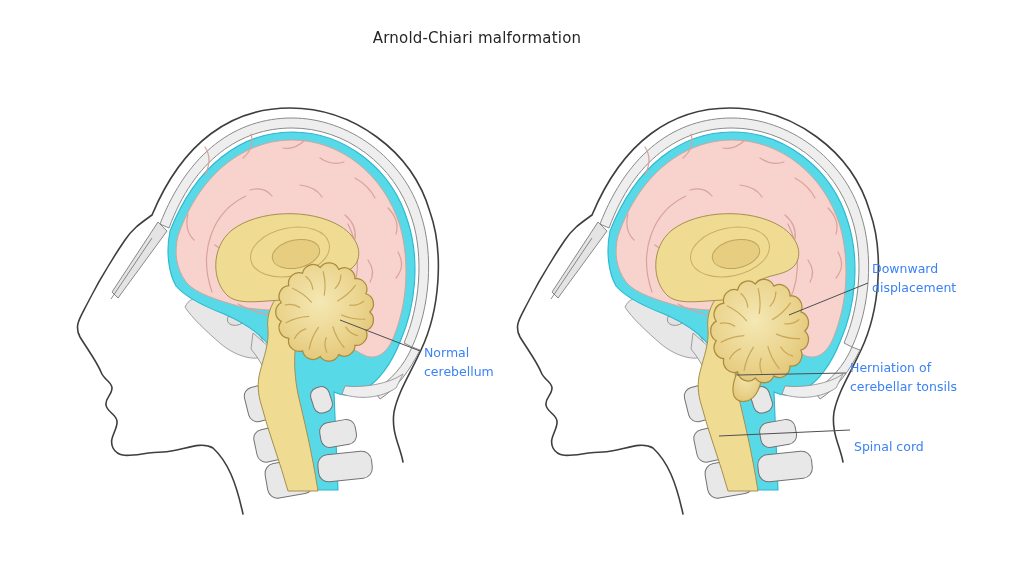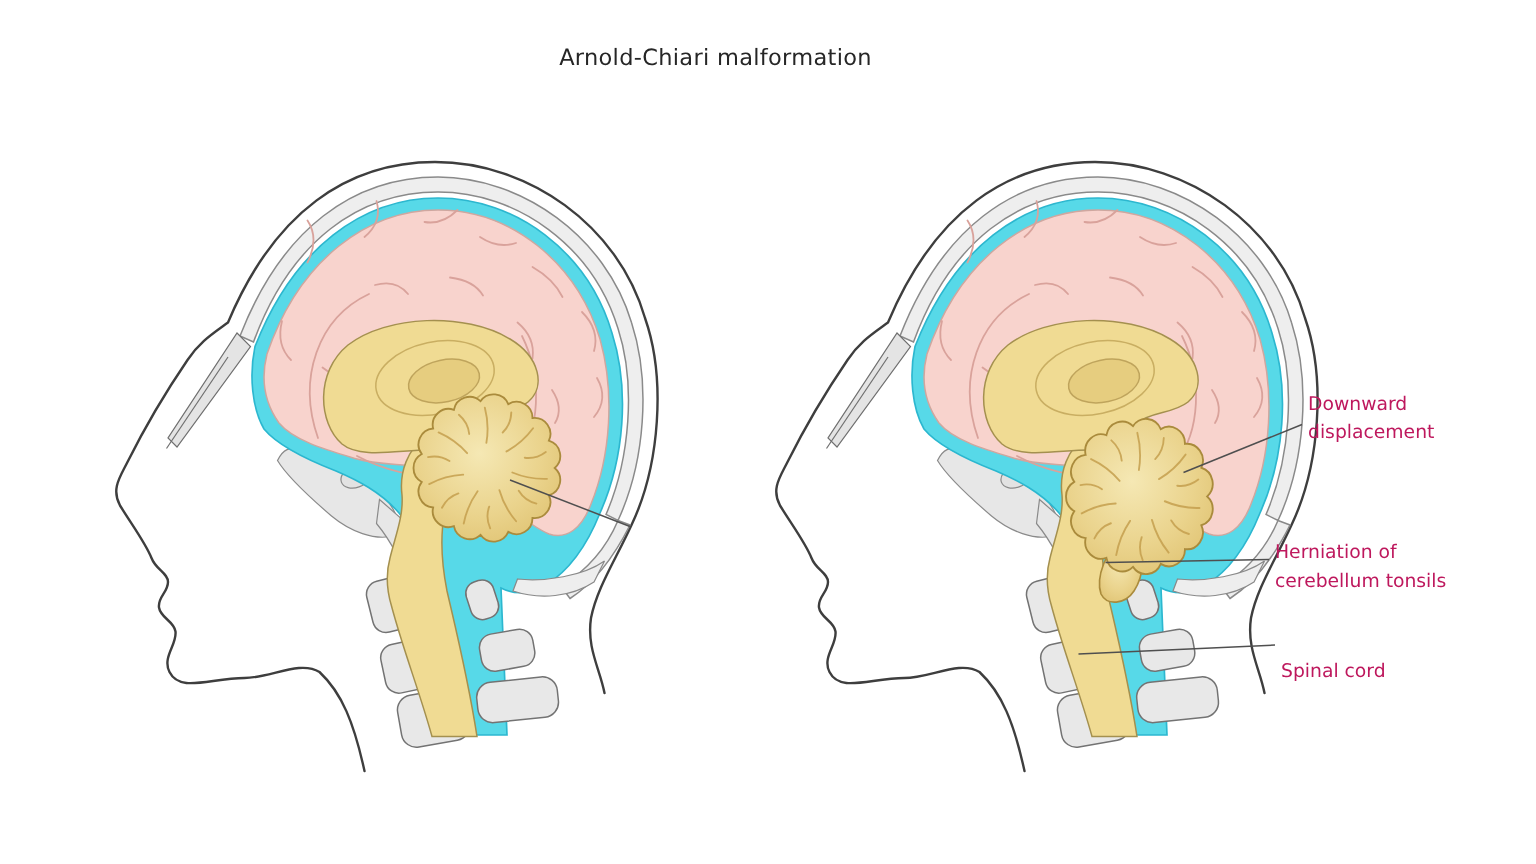--- a/index.html
+++ b/index.html
@@ -1,20 +1,20 @@
 <!DOCTYPE html>
 <html style="--brain_pink: #f8d3cd; --gyri_line: #d9a29b; --csf_cyan: #57d9e8; --csf_edge: #2cb7cf; --tissue_yellow: #f0db93; --tissue_edge: #a4904f; --cerebellum_mid: #e9d28b; --cerebellum_edge: #aa8b3c; --bone_gray: #eeeeee; --bone_edge: #8a8a8a; --vertebra_gray: #e8e8e8; --vertebra_edge: #737373; --outline_dark: #3e3e3e; --leader_line: #4f4f4f; --label_text: #1b1b1b;"><head>
 <meta charset="utf-8">
 <style>
   html,body{margin:0;padding:0;background:#ffffff;}
   .stage{position:relative;width:1024px;height:576px;background:#fff;overflow:hidden;
          font-family:"DejaVu Sans","Liberation Sans",sans-serif;}
   .title{position:absolute;top:29px;left:0;width:954px;text-align:center;
          font-size:15px;color:#262626;letter-spacing:.2px;}
-  .lbl{position:absolute;font-size:12.5px;line-height:1.5;color:#be185d;}
+  .lbl{position:absolute;font-size:12.5px;line-height:1.5;color:#3b82f6;}
   .lbl.nowrap{white-space:nowrap;margin-top:15px;}
   #lbl-normal{left:424px;top:344px;width:86px;}
   #lbl-downward{left:872px;top:260px;width:112px;}
   #lbl-herniation{left:850px;top:359px;width:130px;}
   #lbl-spinal{left:854px;top:423px;}
   svg{position:absolute;left:0;top:0;}
 </style>
 </head>
 <body>
 
@@ -128,17 +128,18 @@
   <g stroke="#4f4f4f" stroke-width="1">
     <line x1="340" y1="320" x2="420" y2="351"></line>
     <line x1="789" y1="315" x2="868" y2="283"></line>
     <line x1="737" y1="375" x2="846" y2="373"></line>
     <line x1="719" y1="436" x2="850" y2="430"></line>
   </g>
 </svg>
 
 <div class="title">Arnold-Chiari malformation</div>
 
+<div class="lbl" id="lbl-normal">Normal cerebellum</div>
 <div class="lbl" id="lbl-downward">Downward displacement</div>
-<div class="lbl" id="lbl-herniation">Herniation of cerebellum tonsils</div>
+<div class="lbl" id="lbl-herniation">Herniation of cerebellar tonsils</div>
 <div class="lbl nowrap" id="lbl-spinal">Spinal cord</div>
 
 </div>
 
 </body></html>

